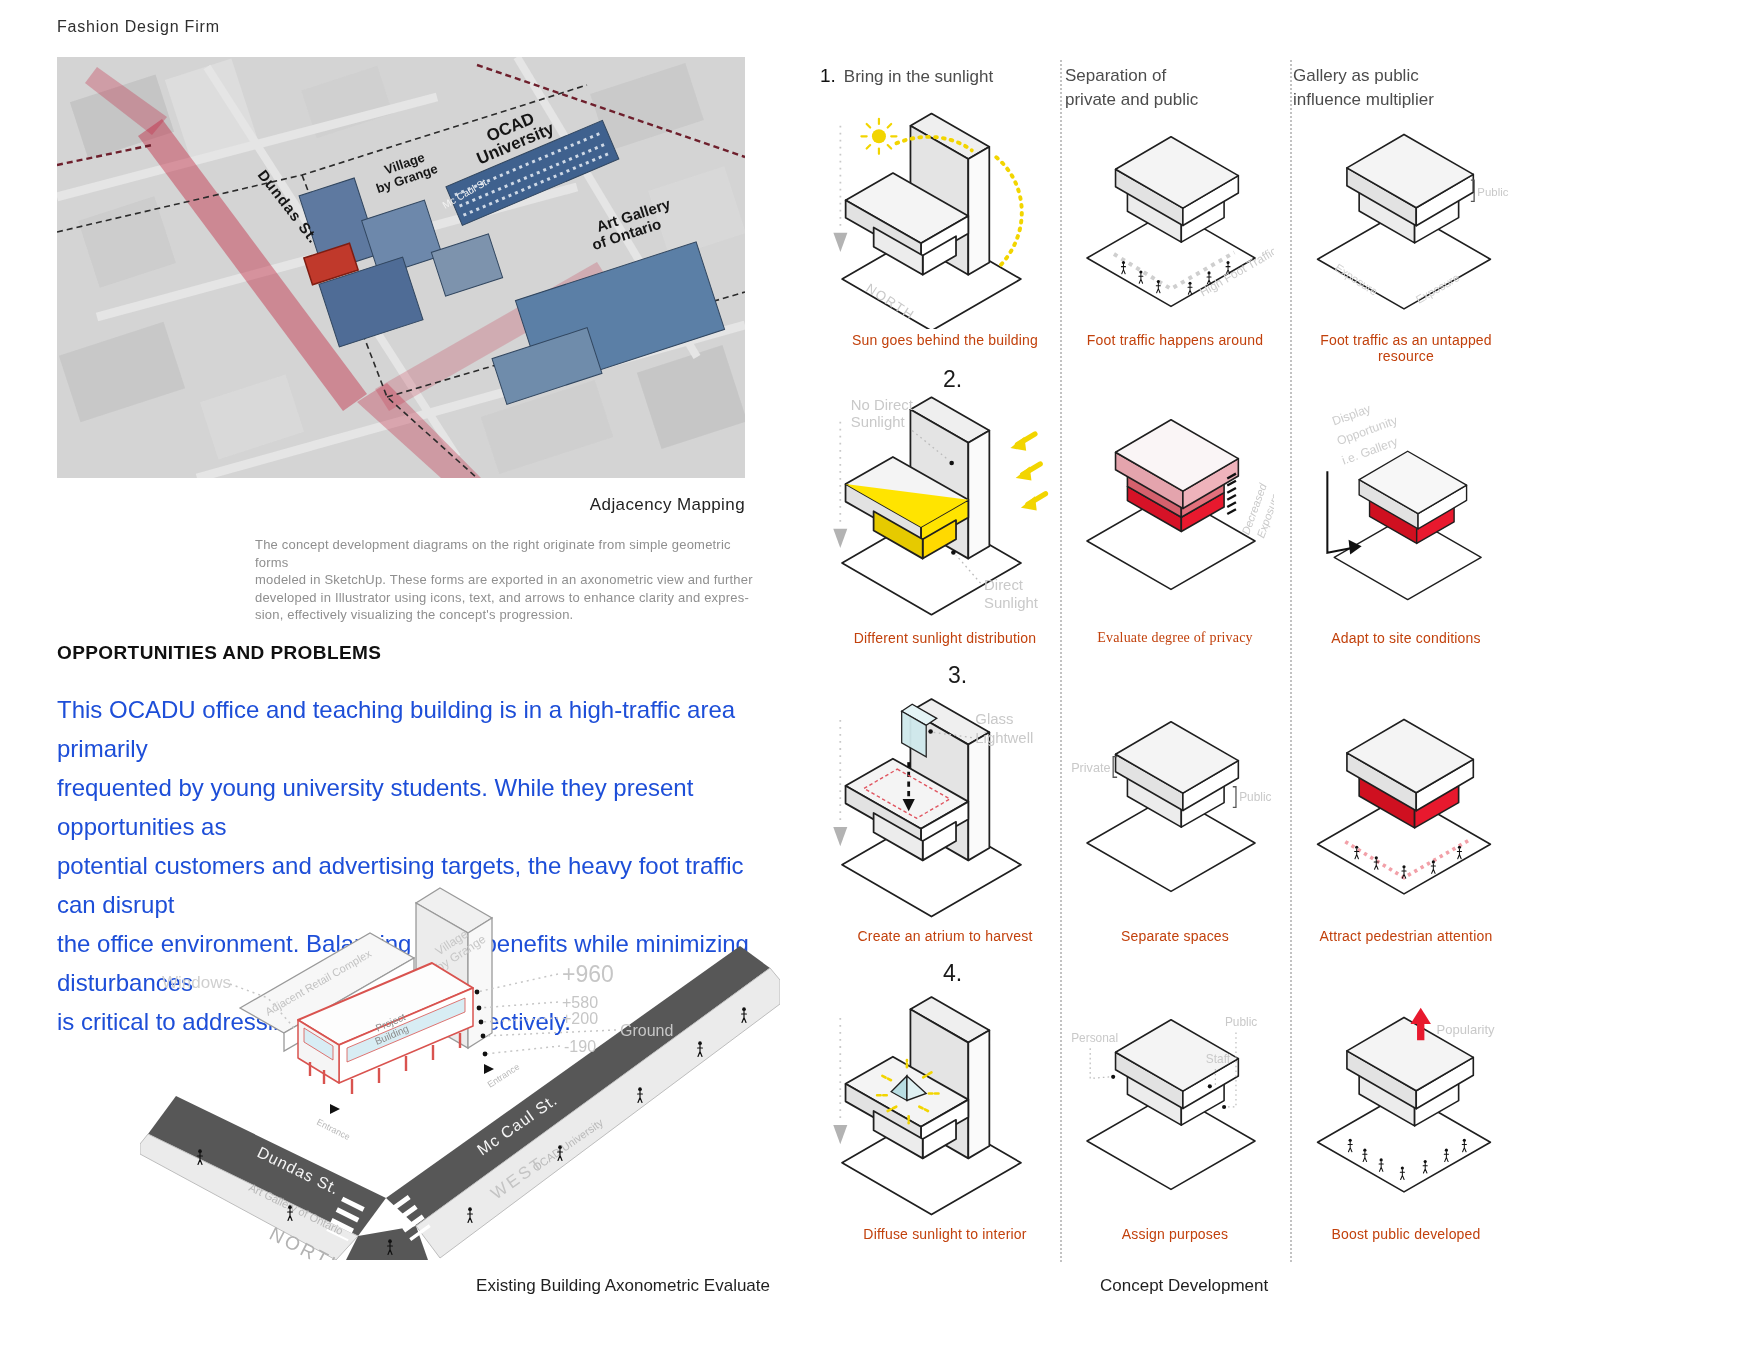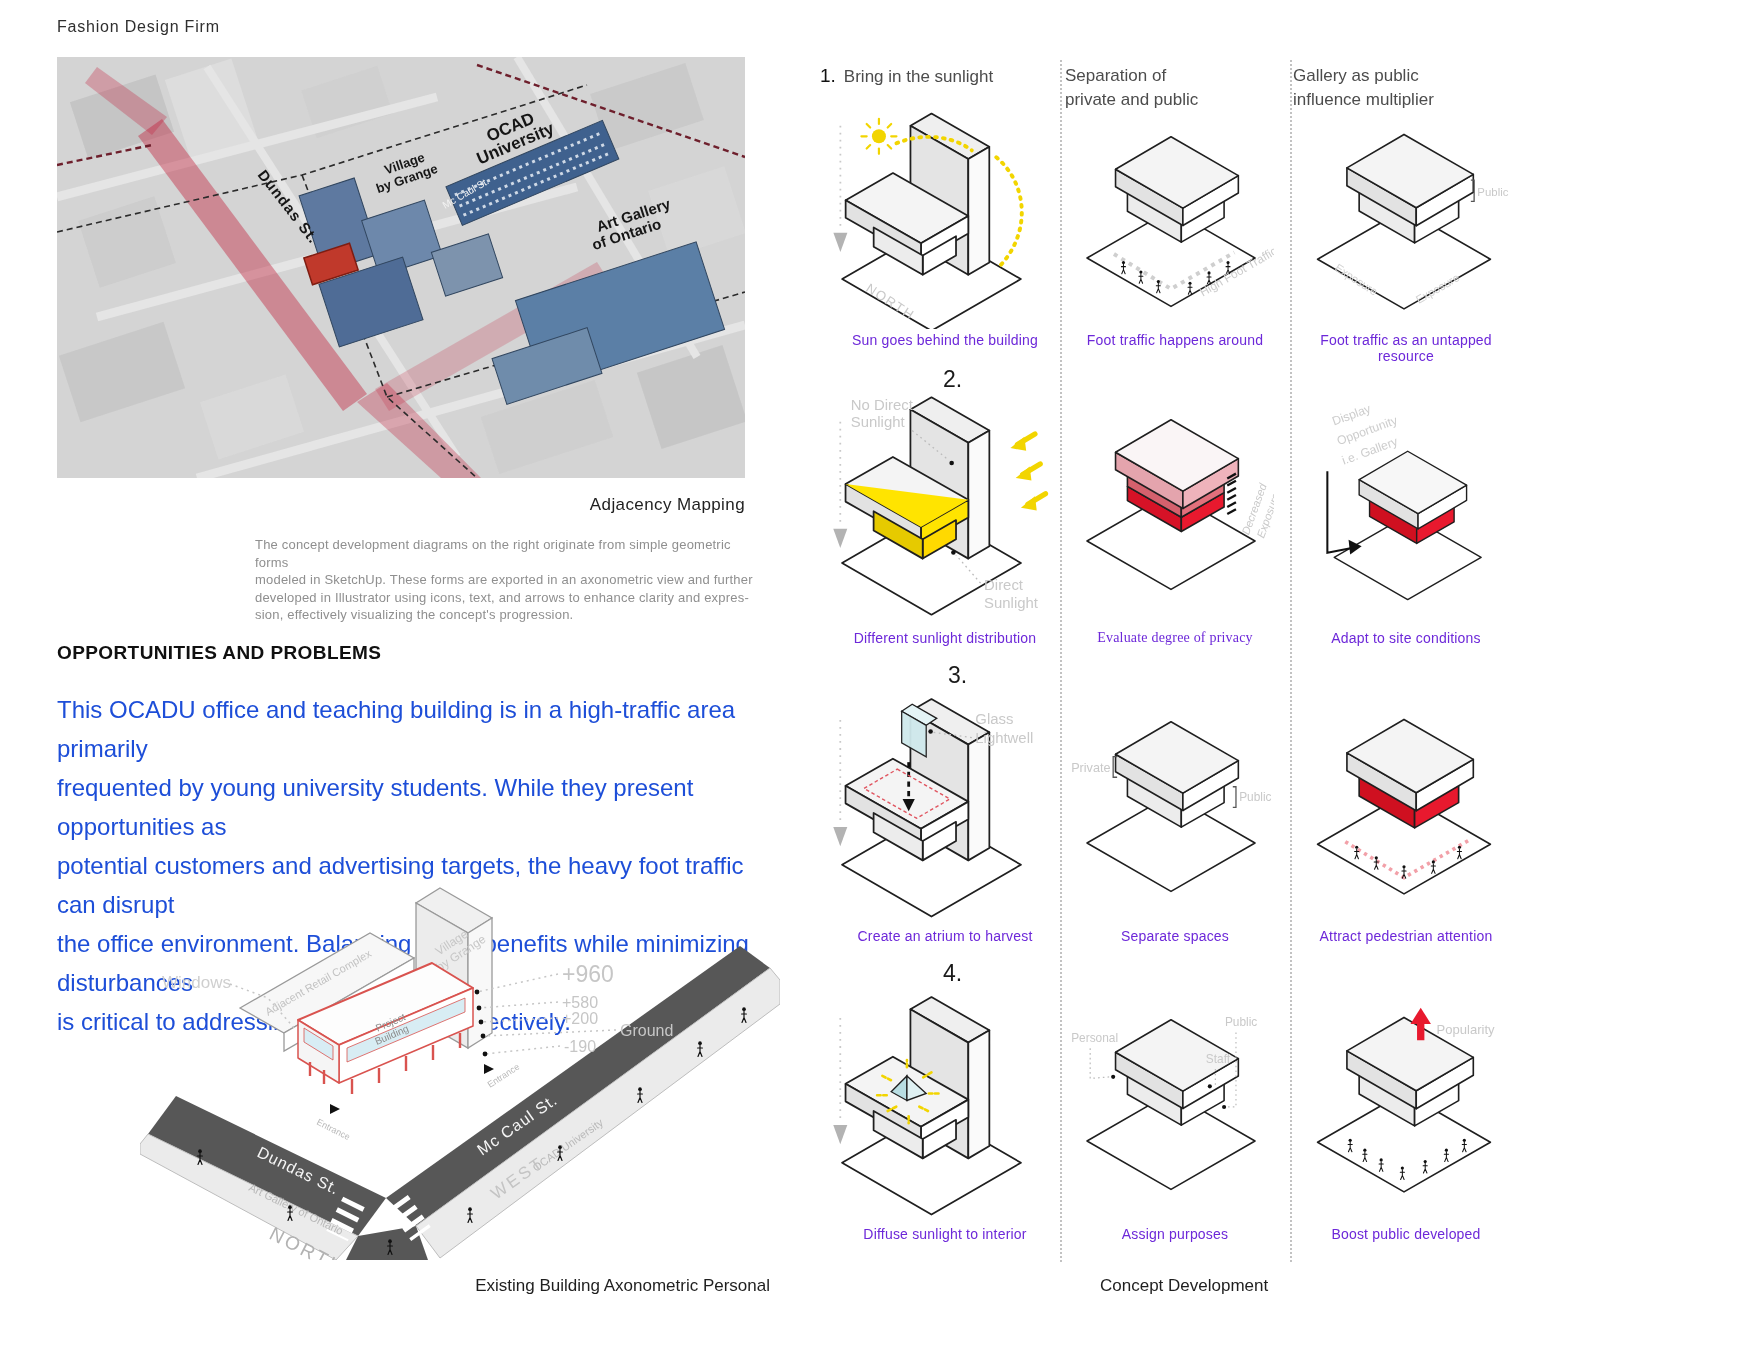--- a/index.html
+++ b/index.html
@@ -15,21 +15,21 @@
   #map-paragraph { left:255px; top:536px; width:505px; font-size:13px; line-height:17.5px;
         color:#8f8f8f; letter-spacing:.2px; }
   #opp-heading { left:57px; top:642px; font-size:19px; font-weight:bold; color:#101010; letter-spacing:.4px; }
   #opp-body { left:57px; top:690px; width:715px; font-size:24px; line-height:39px; color:#1d4ed8; }
   #axon-caption { left:290px; top:1276px; width:480px; text-align:right; font-size:17px; color:#1f1f1f; }
   #concept-caption { left:1100px; top:1276px; width:460px; text-align:left; font-size:17px; color:#1f1f1f; }
   .divider { width:0; border-left:2px dotted #c2c2c2; top:60px; height:1202px; }
   .col-header { top:64px; font-size:17px; line-height:24px; color:#4c4c4c; }
   .col-header .num { font-size:19px; color:#111; margin-right:8px; }
   .row-num { font-size:23px; color:#1a1a1a; }
-  .cell-caption { font-size:14px; color:#6d28d9; text-align:center; letter-spacing:.2px; }
+  .cell-caption { font-size:14px; color:#c2410c; text-align:center; letter-spacing:.2px; }
   svg text { font-family:"Liberation Sans", sans-serif; }
 </style>
 </head>
 <body>
 
 <svg width="0" height="0" style="position:absolute">
   <defs>
     <g id="person">
       <circle cx="0" cy="-8.5" r="2.3" fill="#111"></circle>
       <path d="M0,-6 L0,2 M0,2 L-2.5,8 M0,2 L2.5,8 M-3,-2.5 L3,-2.5" stroke="#111" stroke-width="1.5" fill="none" stroke-linecap="round"></path>
@@ -243,21 +243,21 @@
         <circle cx="345" cy="196" r="2.4"></circle>
     </g>
     <text x="422" y="124" font-size="23" fill="#c6c6c6">+960</text>
     <text x="422" y="150" font-size="16" fill="#c6c6c6">+580</text>
     <text x="422" y="166" font-size="16" fill="#c6c6c6">+200</text>
     <text x="480" y="178" font-size="16" fill="#c6c6c6">Ground</text>
     <text x="424" y="194" font-size="16" fill="#c6c6c6">-190</text>
   </g>
 </svg>
 
-<div id="axon-caption" class="abs">Existing Building Axonometric Personal</div>
+<div id="axon-caption" class="abs">Existing Building Axonometric Evaluate</div>
 
 <div class="abs divider" style="left:1060px;"></div>
 <div class="abs divider" style="left:1290px;"></div>
 
 <div class="abs col-header" style="left:820px; width:250px;">
   <span class="num">1.</span><span>Bring in the sunlight</span>
 </div>
 <div class="abs col-header pre" style="left:1065px; width:220px;">Separation of
 private and public</div>
 <div class="abs col-header pre" style="left:1293px; width:225px;">Gallery as public

